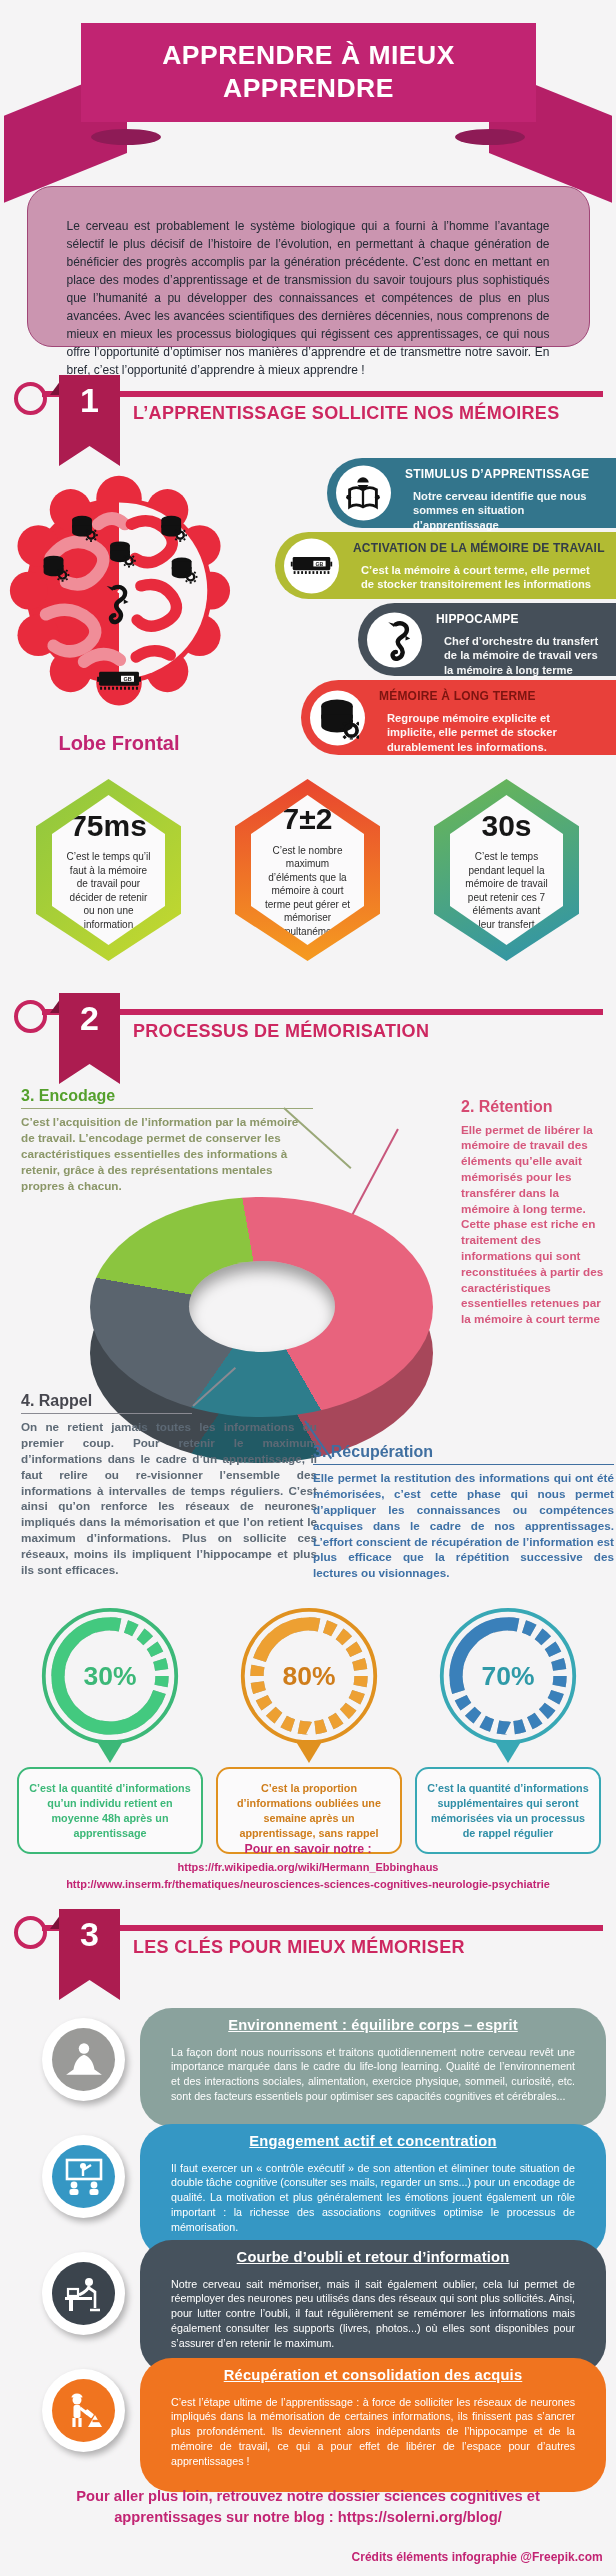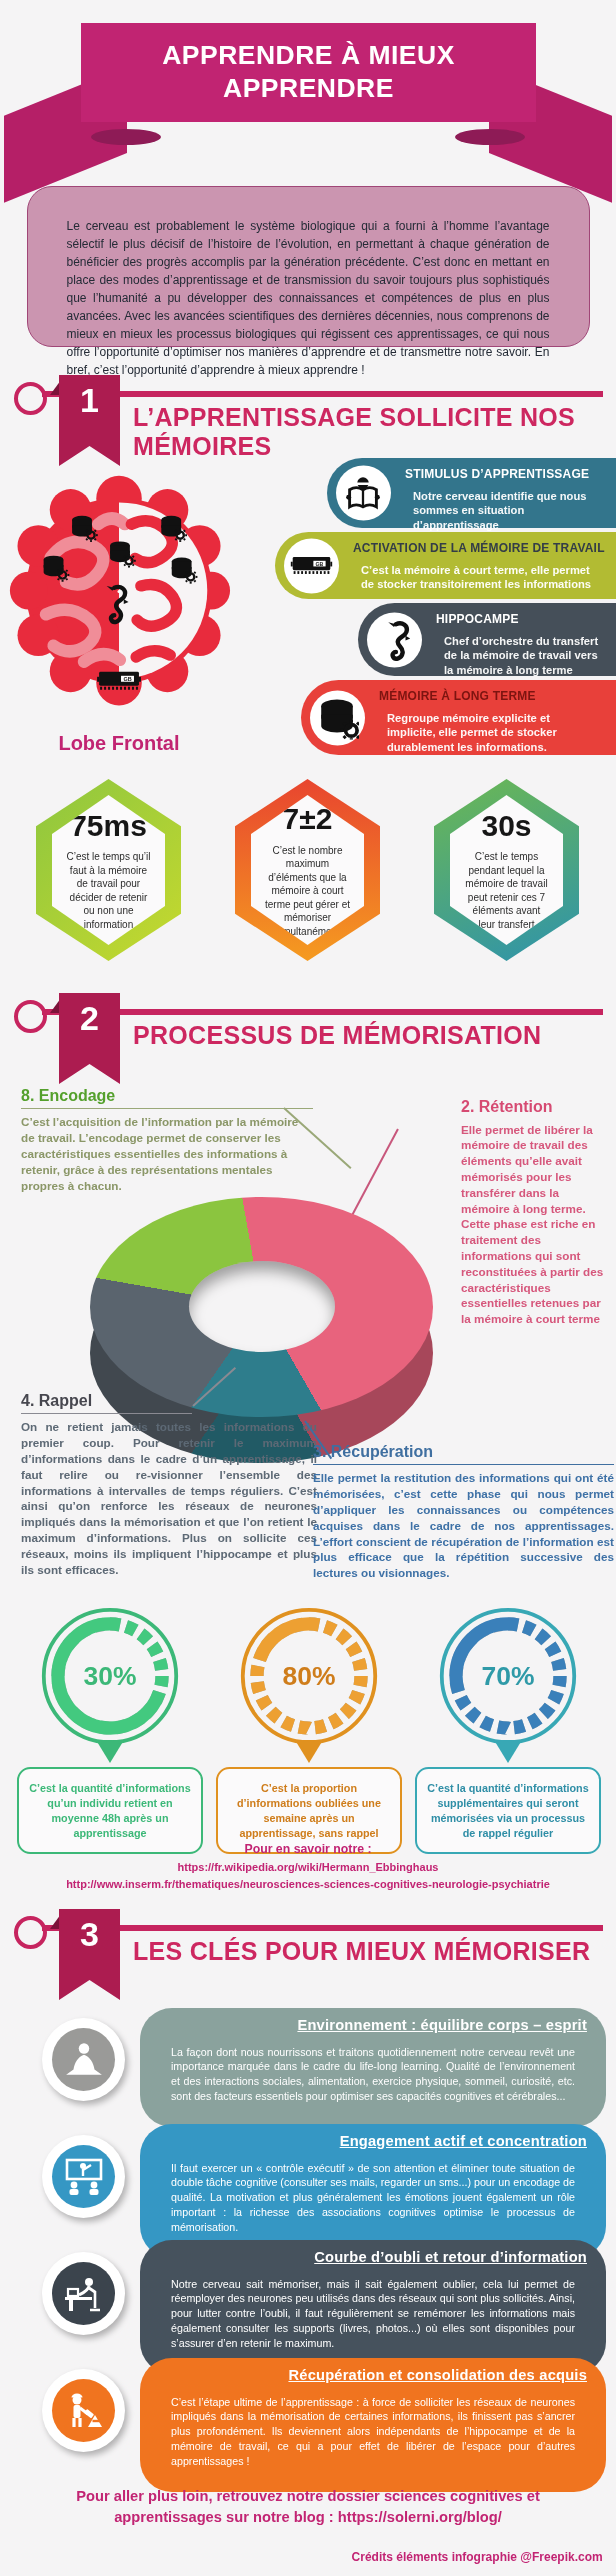--- a/index.html
+++ b/index.html
@@ -21,21 +21,21 @@
   .intro p{margin:16px;font-size:12px;font-weight:normal;color:#242b36;text-align:justify;line-height:1.5;}
   
   .sech{position:absolute;left:0;width:616px;height:95px;}
   .sech .ring{position:absolute;left:14.2px;top:6.6px;width:25px;height:25px;border:4.7px solid #c6245f;border-radius:50%;background:#f5f4f5;}
   .sech .rule{position:absolute;left:42px;top:16px;right:13.3px;height:5.7px;background:#c6245f;}
   .sech .fold{position:absolute;left:50px;top:4.7px;width:0;height:0;border-left:11.4px solid transparent;border-bottom:15px solid #7c123a;}
   .sech .flag{position:absolute;left:59px;top:0;width:61px;height:91px;background:#ac1c50;
         clip-path:polygon(0 0,100% 0,100% 100%,50% 78%,0 100%);color:#fff;font-size:34px;font-weight:bold;
         display:flex;justify-content:center;}
   .sech .flag span{margin-top:5.7px;}
-  .sech h2{position:absolute;left:133px;top:28.4px;margin:0;font-size:25px;color:#cd2760;letter-spacing:0.3px;}
+  .sech h2{position:absolute;left:133px;top:28.4px;margin:0;font-size:18px;color:#cd2760;letter-spacing:0.3px;}
   
   .brain{position:absolute;left:7.6px;top:453px;width:223px;height:280px;}
   .brain-label{position:absolute;left:24px;top:732px;width:190px;text-align:center;font-size:20px;font-weight:bold;color:#c12472;}
   .step{position:absolute;border-radius:40px 0 0 40px;color:#fff;box-sizing:border-box;padding:8.5px 9.5px 7.6px 78px;}
   .step .cir{position:absolute;left:8.5px;top:50%;transform:translateY(-50%);width:55px;height:55px;border-radius:50%;
              background:#fff;display:flex;align-items:center;justify-content:center;}
   .step h3{margin:0 0 1.9px;font-size:12px;letter-spacing:0.2px;}
   .step p{margin:8px;font-size:11.2px;font-weight:bold;line-height:1.3;color:rgba(255,255,255,.95);}
   .s1{top:458px;left:327px;width:289px;height:70px;background:#33758c;}
   .s2{top:532px;left:275px;width:341px;height:67px;background:#b2bb33;}
@@ -90,21 +90,21 @@
   .gbox{border:2.8px solid;border-radius:13.3px;background:#fbfafb;padding:11.4px 9.5px;font-size:10.8px;font-weight:bold;line-height:1.4;}
   .g1 .ptr{border-top:23px solid #3cb878;} .g1 .gbox{border-color:#3cb878;color:#3cb878;}
   .g2 .ptr{border-top:23px solid #e0911f;} .g2 .gbox{border-color:#e0911f;color:#cf7d1b;}
   .g3 .ptr{border-top:23px solid #38a8b5;} .g3 .gbox{border-color:#38a8b5;color:#2f8ea6;}
   
   .more{position:absolute;top:1842px;left:0;width:616px;text-align:center;color:#c22473;}
   .more .lbl{font-size:12.3px;font-weight:bold;margin-bottom:2.8px;}
   .more a{display:block;color:#c22473;font-size:11px;font-weight:bold;text-decoration:none;line-height:1.55;}
   
   .bub{position:absolute;left:140px;width:466px;border-radius:32px;color:#fff;box-sizing:border-box;padding:8.5px 19px 11.4px;}
-  .bub h3{margin:0 0 4.7px;font-size:14.7px;text-align:right;text-decoration:underline;letter-spacing:0.2px;}
+  .bub h3{margin:0 0 4.7px;font-size:14.7px;text-align:center;text-decoration:underline;letter-spacing:0.2px;}
   .bub p{margin:12px;font-size:10.7px;font-weight:normal;line-height:1.38;text-align:justify;}
   .bico{position:absolute;width:83px;height:83px;border-radius:50%;background:#fff;left:42px;
         box-shadow:2.8px 3.8px 6.6px rgba(0,0,0,.28);display:flex;align-items:center;justify-content:center;}
   .bico .inner{width:63px;height:63px;border-radius:50%;display:flex;align-items:center;justify-content:center;}
   .b1{top:2008px;background:#8aa29d;} .i1{top:2018px;} .i1 .inner{background:#9a9a98;}
   .b2{top:2124px;background:#3597c4;} .i2{top:2135px;} .i2 .inner{background:#3597c4;}
   .b3{top:2240px;background:#46525d;} .i3{top:2252px;} .i3 .inner{background:#3b444d;}
   .b4{top:2358px;background:#f0741f;} .i4{top:2369px;} .i4 .inner{background:#f0741f;}
   
   .foot{position:absolute;top:2486px;left:38px;width:540px;text-align:center;font-size:14.7px;font-weight:bold;color:#c22473;line-height:1.45;}
@@ -294,21 +294,21 @@
     <span class="ring"></span>
     <span class="rule"></span>
     <span class="fold"></span>
     <span class="flag">
         <span>2</span>
       </span>
     <h2>PROCESSUS DE MÉMORISATION</h2>
   </div>
 
   <div class="pstep enc">
-    <h3>8. Encodage</h3>
+    <h3>3. Encodage</h3>
     <p>C’est l’acquisition de l’information par la mémoire de travail. L’encodage permet de conserver les caractéristiques essentielles des informations à retenir, grâce à des représentations mentales propres à chacun.</p>
   </div>
   <div class="pstep ret">
     <h3>2. Rétention</h3>
     <p>Elle permet de libérer la mémoire de travail des éléments qu’elle avait mémorisés pour les transférer dans la mémoire à long terme. Cette phase est riche en traitement des informations qui sont reconstituées à partir des caractéristiques essentielles retenues par la mémoire à court terme</p>
   </div>
   <div class="diag d-enc"></div>
   <div class="diag d-ret"></div>
 
   <div class="donut">

